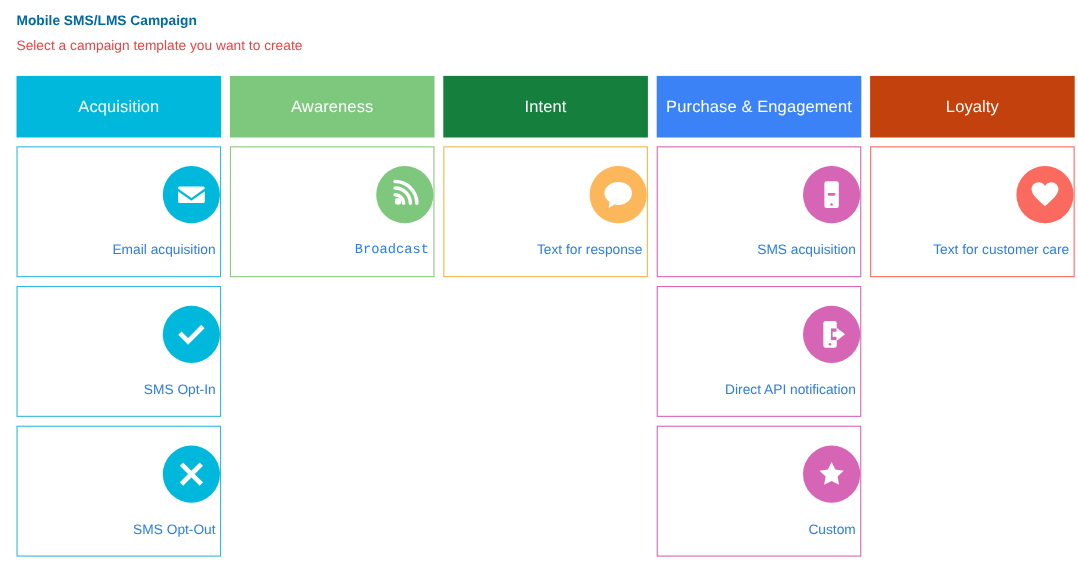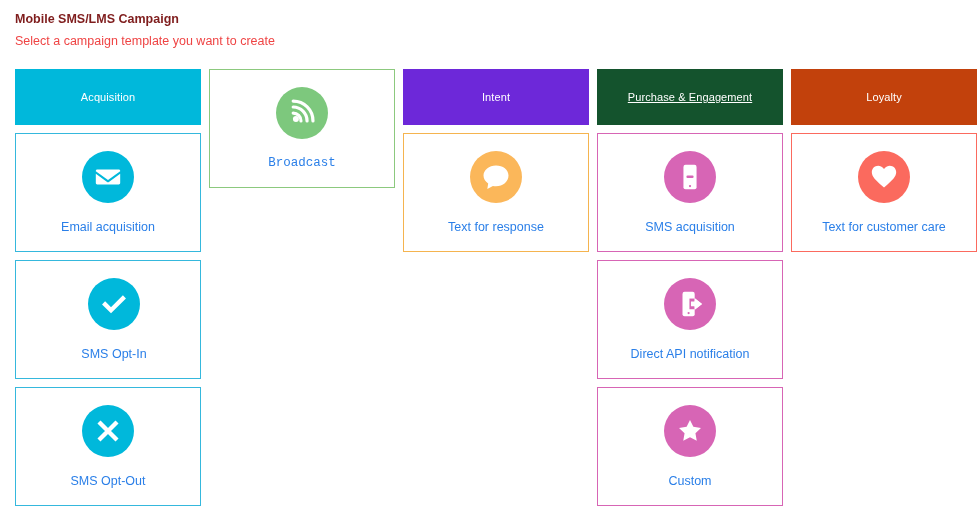--- a/index.html
+++ b/index.html
@@ -21,21 +21,21 @@
     box-sizing: border-box;
     padding: 0;
   }
 
   .page-header {
     padding: 11px 0 0 15px;
   }
   .page-title {
     font-size: 12.5px;
     font-weight: bold;
-    color: #7f1d1d;
+    color: #0369a1;
     line-height: 16px;
     margin: 0;
   }
   .page-subtitle {
     font-size: 12.5px;
     font-weight: normal;
     color: #ef4444;
     line-height: 16px;
     margin: 6px 0 0 0;
   }
@@ -58,38 +58,38 @@
     display: flex;
     flex-direction: column;
   }
 
   .col-header {
     height: 56px;
     display: flex;
     align-items: center;
     justify-content: center;
     color: #ffffff;
-    font-size: 11px;
+    font-size: 15px;
     letter-spacing: 0.1px;
     margin-bottom: 8px;
     text-align: center;
     box-sizing: border-box;
     padding: 0 4px;
     white-space: nowrap;
   }
 
   .card {
     height: 119px;
     box-sizing: border-box;
     border: 1px solid #cccccc;
     background: #ffffff;
     margin-bottom: 8px;
     display: flex;
     flex-direction: column;
-    align-items: center;
+    align-items: flex-end;
     justify-content: flex-start;
     cursor: pointer;
   }
 
   .card-icon {
     margin-top: 17px;
     width: 52px;
     height: 52px;
     border-radius: 50%;
     display: flex;
@@ -148,48 +148,49 @@
           <div class="card" style="border-color: rgb(53, 184, 221);">
             <div class="card-icon" style="background: rgb(0, 184, 219);">
               <svg width="30" height="30" viewBox="0 0 32 32" aria-hidden="true">
                 <path fill="none" stroke="white" stroke-width="4.6" stroke-linecap="square" d="M8 8l16 16M24 8L8 24"></path>
               </svg>
             </div>
             <div class="card-label">SMS Opt-Out</div>
           </div>
         </div>
         <div class="column">
+          <div class="col-header" style="background: rgb(125, 200, 125);">Awareness</div>
           <div class="card" style="border-color: rgb(140, 201, 126); font-family: Liberation Mono, monospace;">
             <div class="card-icon" style="background: rgb(125, 200, 125);">
               <svg width="30" height="30" viewBox="0 0 32 32" aria-hidden="true">
                 <circle fill="white" cx="9.5" cy="22.5" r="3.2"></circle>
                 <path fill="none" stroke="white" stroke-width="3.4" stroke-linecap="round" d="M6.6 16.1c4.6 0 8.3 3.7 8.3 8.3"></path>
                 <path fill="none" stroke="white" stroke-width="3.4" stroke-linecap="round" d="M6.6 9.6c8.2 0 14.8 6.6 14.8 14.8"></path>
                 <path fill="none" stroke="white" stroke-width="3.4" stroke-linecap="round" d="M6.6 3.3c11.7 0 21.1 9.4 21.1 21.1"></path>
               </svg>
             </div>
             <div class="card-label">Broadcast</div>
           </div>
           <div class="card-spacer"></div>
         </div>
         <div class="column">
-          <div class="col-header" style="background: #6d28d9;">Intent</div>
+          <div class="col-header" style="background: #15803d;">Intent</div>
           <div class="card" style="border-color: rgb(245, 180, 79);">
             <div class="card-icon" style="background: rgb(251, 183, 90);">
               <svg width="32" height="32" viewBox="0 0 32 32" aria-hidden="true">
                 <path fill="white" d="M16 4.5C9.1 4.5 3.5 9 3.5 14.6c0 3.2 1.8 6 4.7 7.9l-.9 5.6 5.6-3.1c1 .2 2 .3 3.1.3 6.9 0 12.5-4.5 12.5-10.7S22.9 4.5 16 4.5z"></path>
               </svg>
             </div>
             <div class="card-label">Text for response</div>
           </div>
           <div class="card-spacer"></div>
           <div class="card-spacer"></div>
         </div>
         <div class="column">
-          <div class="col-header" style="background: #14532d; text-decoration: underline;">Purchase &amp; Engagement</div>
+          <div class="col-header" style="background: #3b82f6;">Purchase &amp; Engagement</div>
           <div class="card" style="border-color: rgb(215, 101, 181);">
             <div class="card-icon" style="background: rgb(215, 101, 181);">
               <svg width="30" height="30" viewBox="0 0 32 32" aria-hidden="true">
                 <rect x="9" y="3" width="14" height="26" rx="2.2" fill="white"></rect>
                 <rect x="12.2" y="14.4" width="7.6" height="2.6" rx="1.1" fill="#d765b5"></rect>
                 <circle cx="16" cy="25.6" r="1.2" fill="#d765b5"></circle>
               </svg>
             </div>
             <div class="card-label">SMS acquisition</div>
           </div>

